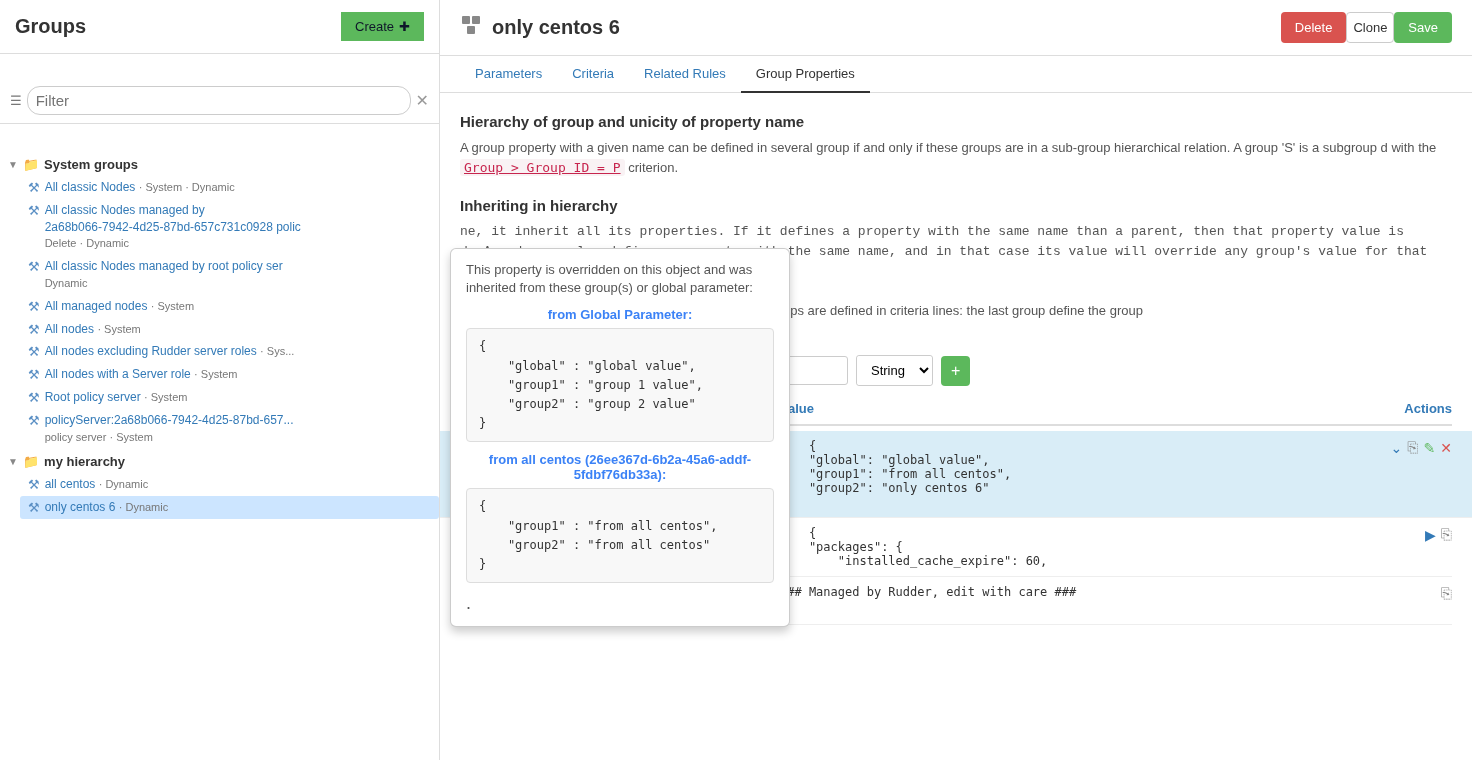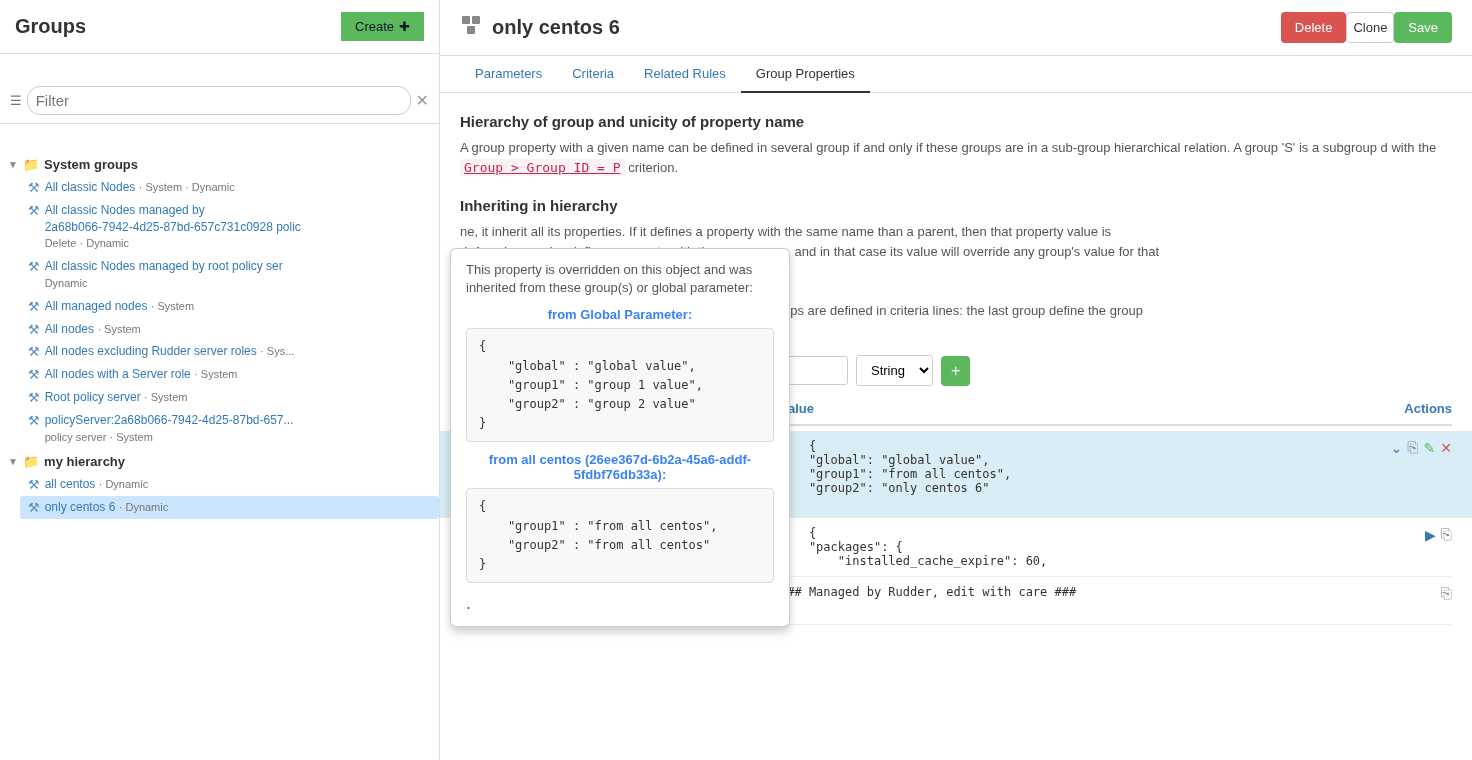--- a/index.html
+++ b/index.html
@@ -244,21 +244,21 @@
         <div class="info-title">Hierarchy of group and unicity of property name</div>
         <div class="info-text">
           <span>A group property with a given name can be defined in several group if and only if these groups are in a sub-group hierarchical relation. A group 'S' is a subgroup</span>
           <span>d with the</span>
           <span class="inline-code">Group &gt; Group ID = P</span>
           <span>criterion.</span>
         </div>
       </div>
 
       <div class="section-heading">Inheriting in hierarchy</div>
-      <div class="info-text" style="margin-bottom:10px;">
+      <div class="info-text" style="margin-bottom:10px;font-family:Liberation Mono, monospace;">
         <span>ne, it inherit all its properties. If it defines a property with the same name than a parent, then that property value is</span>
         <br>
         <span>d. A node can also define a property with the same name, and in that case its value will override any group's value for that</span>
       </div>
 
       <div class="section-heading">parents</div>
       <div class="info-text" style="margin-bottom:15px;">
         <span>s, then the overriding is done in the same order than groups are defined in criteria lines: the last group define the group</span>
         <br>
         <span>ts.</span>

